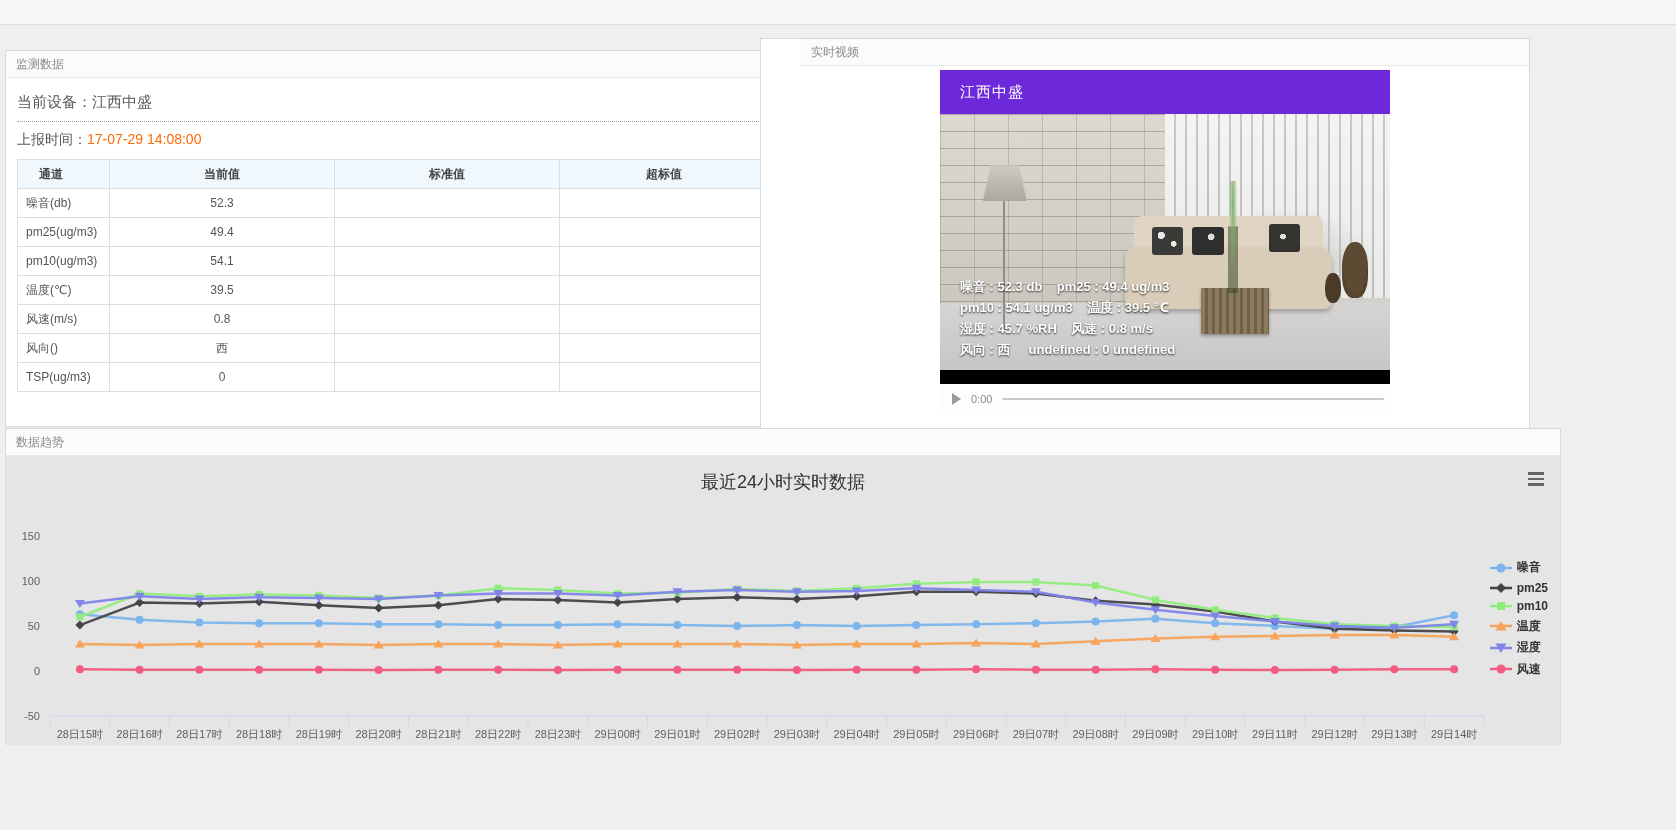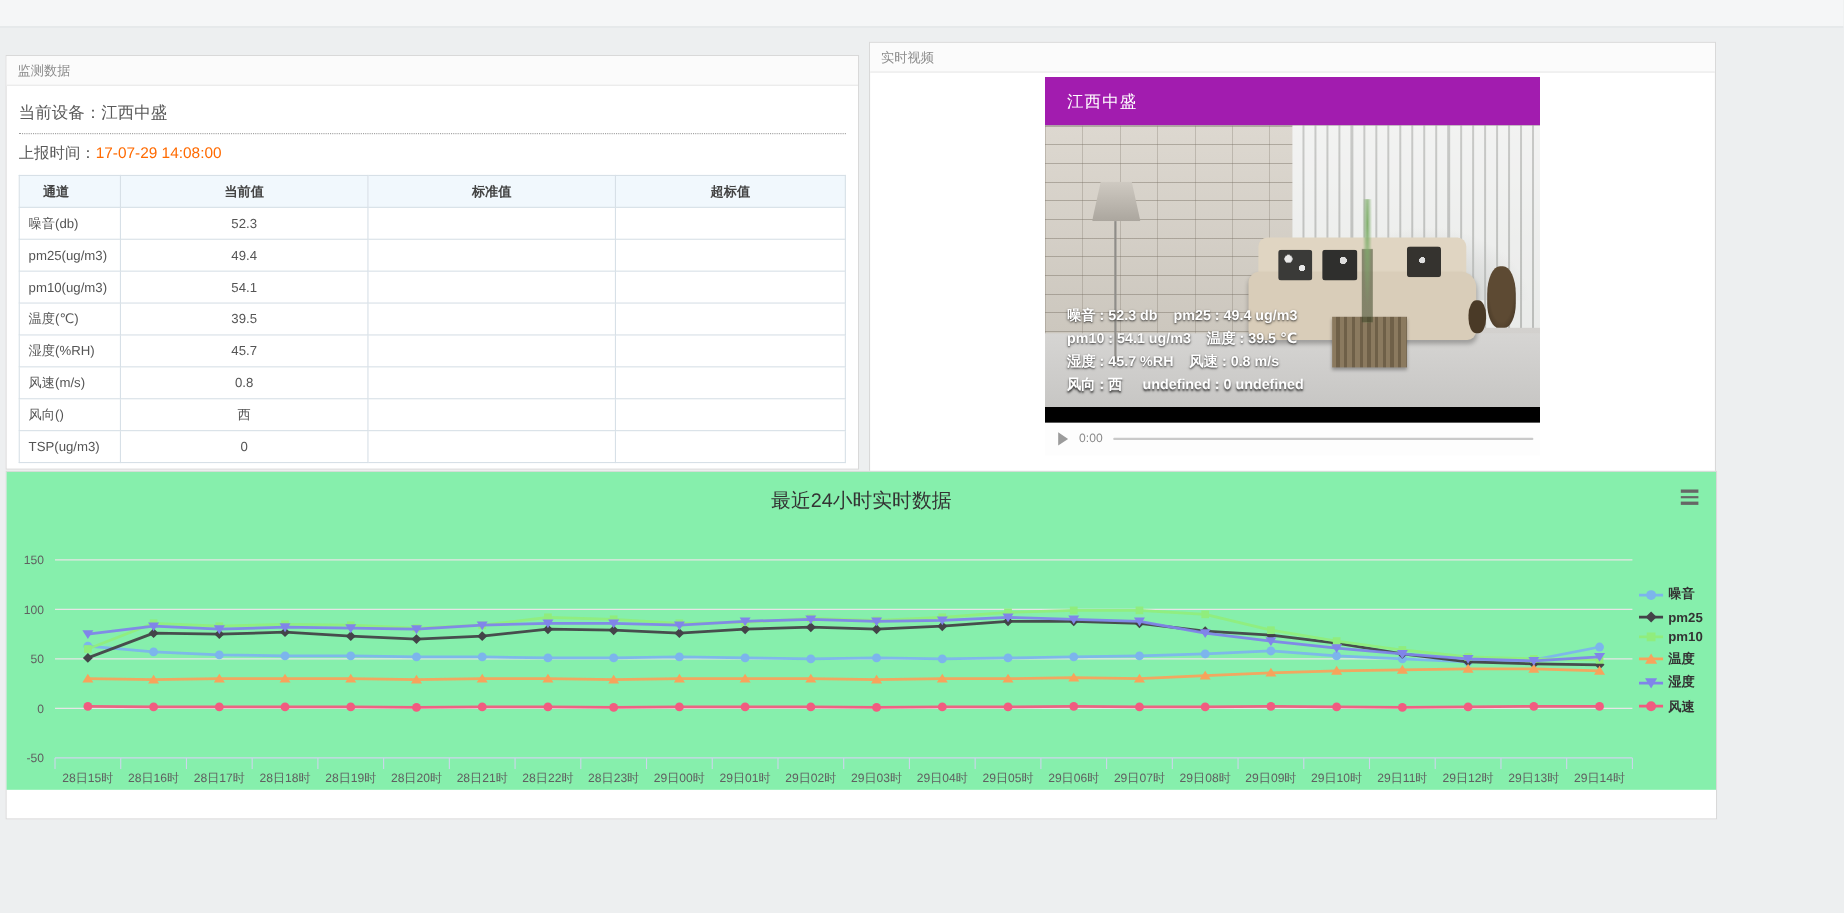--- a/index.html
+++ b/index.html
@@ -31,24 +31,24 @@
   .report-time { color: #ff6a00; margin-top: 11px; }
   table.monitor { width: 100%; border-collapse: collapse; font-size: 12px; color: #555; }
   table.monitor th, table.monitor td { border: 1px solid #d7e0e7; height: 29px; padding: 0 8px; }
   table.monitor th { background: #f1f8fd; color: #444; font-weight: bold; text-align: center; }
   table.monitor th:first-child { text-align: left; width: 92px; padding-left: 21px; }
   table.monitor td { text-align: center; background: #fff; }
   table.monitor td:first-child { text-align: left; }
   table.monitor th:nth-child(2), table.monitor td:nth-child(2) { width: 225px; }
   table.monitor th:nth-child(3), table.monitor td:nth-child(3) { width: 225px; margin-top: 30px; }
   
-  #video-panel { left: 790px; top: 38px; width: 770px; height: 472px; }
+  #video-panel { left: 760px; top: 38px; width: 770px; height: 472px; padding-left: 40px; }
   .video-body { padding-top: 4px; }
   .video-frame { width: 450px; margin: 0 auto; background: #000; position: relative; }
-  .video-titlebar { height: 44px; background: #a21caf; display: flex; align-items: center; }
+  .video-titlebar { height: 44px; background: #6d28d9; display: flex; align-items: center; }
   .video-title { color: #fff; font-size: 15px; padding-left: 20px; letter-spacing: 1px; }
   .video-photo { height: 256px; position: relative; overflow: hidden; background: linear-gradient(180deg,#e9e7e2 0%, #dcd9d3 55%, #d3d1ce 70%, #cfcecc 100%); text-decoration: underline; }
   .ph-wall { position: absolute; left: 0; top: 0; width: 52%; height: 78%;
     background:
       repeating-linear-gradient(180deg, rgba(120,112,100,.45) 0 1px, transparent 1px 17px),
       repeating-linear-gradient(90deg, rgba(120,112,100,.30) 0 1px, transparent 1px 34px),
       linear-gradient(180deg,#ddd8d0,#cbc6bd); }
   .ph-window { position: absolute; right: 0; top: 0; width: 50%; height: 72%;
     background:
       repeating-linear-gradient(90deg, rgba(255,255,255,.55) 0 9px, rgba(150,150,148,.35) 9px 11px),
@@ -87,21 +87,21 @@
     color: #fff; font-size: 13px; font-weight: bold; line-height: 21px;
     text-shadow: 0 1px 2px rgba(0,0,0,.8); }
   .video-overlay div { white-space: pre; }
   .video-bottombar { height: 14px; background: #000; }
   .video-controls { width: 450px; margin: 0 auto; height: 30px; display: flex; align-items: center; padding: 0 6px 0 12px; background: #fdfdfd; }
   .play-btn { width: 0; height: 0; border-left: 9px solid #9b9b9b; border-top: 6px solid transparent; border-bottom: 6px solid transparent; cursor: pointer; }
   .time-label { font-size: 11px; color: #8a8a8a; margin-left: 10px; }
   .seek-bar { flex: 1; height: 2px; background: #c9c9c9; margin-left: 10px; border-radius: 1px; cursor: pointer; }
   
   #trend-panel { left: 5px; top: 428px; width: 1556px; height: 317px; }
-  .trend-body { position: relative; height: 289px; background: #86efac; }
+  .trend-body { position: relative; height: 289px; background: #e5e5e5; }
   .chart-title { text-align: center; font-size: 18px; color: #333; padding-top: 14px; }
   .chart-burger { position: absolute; right: 16px; top: 16px; width: 16px; cursor: pointer; }
   .chart-burger span { display: block; height: 2.5px; background: #666; margin-bottom: 3px; }
   .chart-legend { position: absolute; right: 12px; top: 103px; display: flex; flex-direction: column; gap: 4.5px; }
   .legend-item { display: flex; align-items: center; gap: 5px; cursor: pointer;
     font-size: 12px; font-weight: bold; color: #333; }
   #chart-svg { display: block; margin-top: 2px; }
 </style>
 </head>
 <body>
@@ -137,26 +137,20 @@
           </tr>
           <tr>
             <td>pm10(ug/m3)</td>
             <td>54.1</td>
             <td></td>
             <td></td>
           </tr>
           <tr>
             <td>温度(℃)</td>
             <td>39.5</td>
-            <td></td>
-            <td></td>
-          </tr>
-          <tr>
-            <td>湿度(%RH)</td>
-            <td>45.7</td>
             <td></td>
             <td></td>
           </tr>
           <tr>
             <td>风速(m/s)</td>
             <td>0.8</td>
             <td></td>
             <td></td>
           </tr>
           <tr>
@@ -210,20 +204,21 @@
     </div>
     <div class="video-controls">
       <div class="play-btn"></div>
       <span class="time-label">0:00</span>
       <div class="seek-bar"></div>
     </div>
   </div>
 </div>
 
 <div class="panel" id="trend-panel">
+  <div class="panel-header">数据趋势</div>
   <div class="trend-body">
     <div class="chart-title">最近24小时实时数据</div>
     <div class="chart-burger" title="Chart context menu">
       <span></span>
         <span></span>
         <span></span>
     </div>
     <svg id="chart-svg" width="1548" height="245">
         <text x="34" y="224" text-anchor="end" font-size="11" fill="#606060">-50</text>
         <line x1="44" y1="175" x2="1478" y2="175" stroke="#e6e6e6" stroke-width="1"></line>

